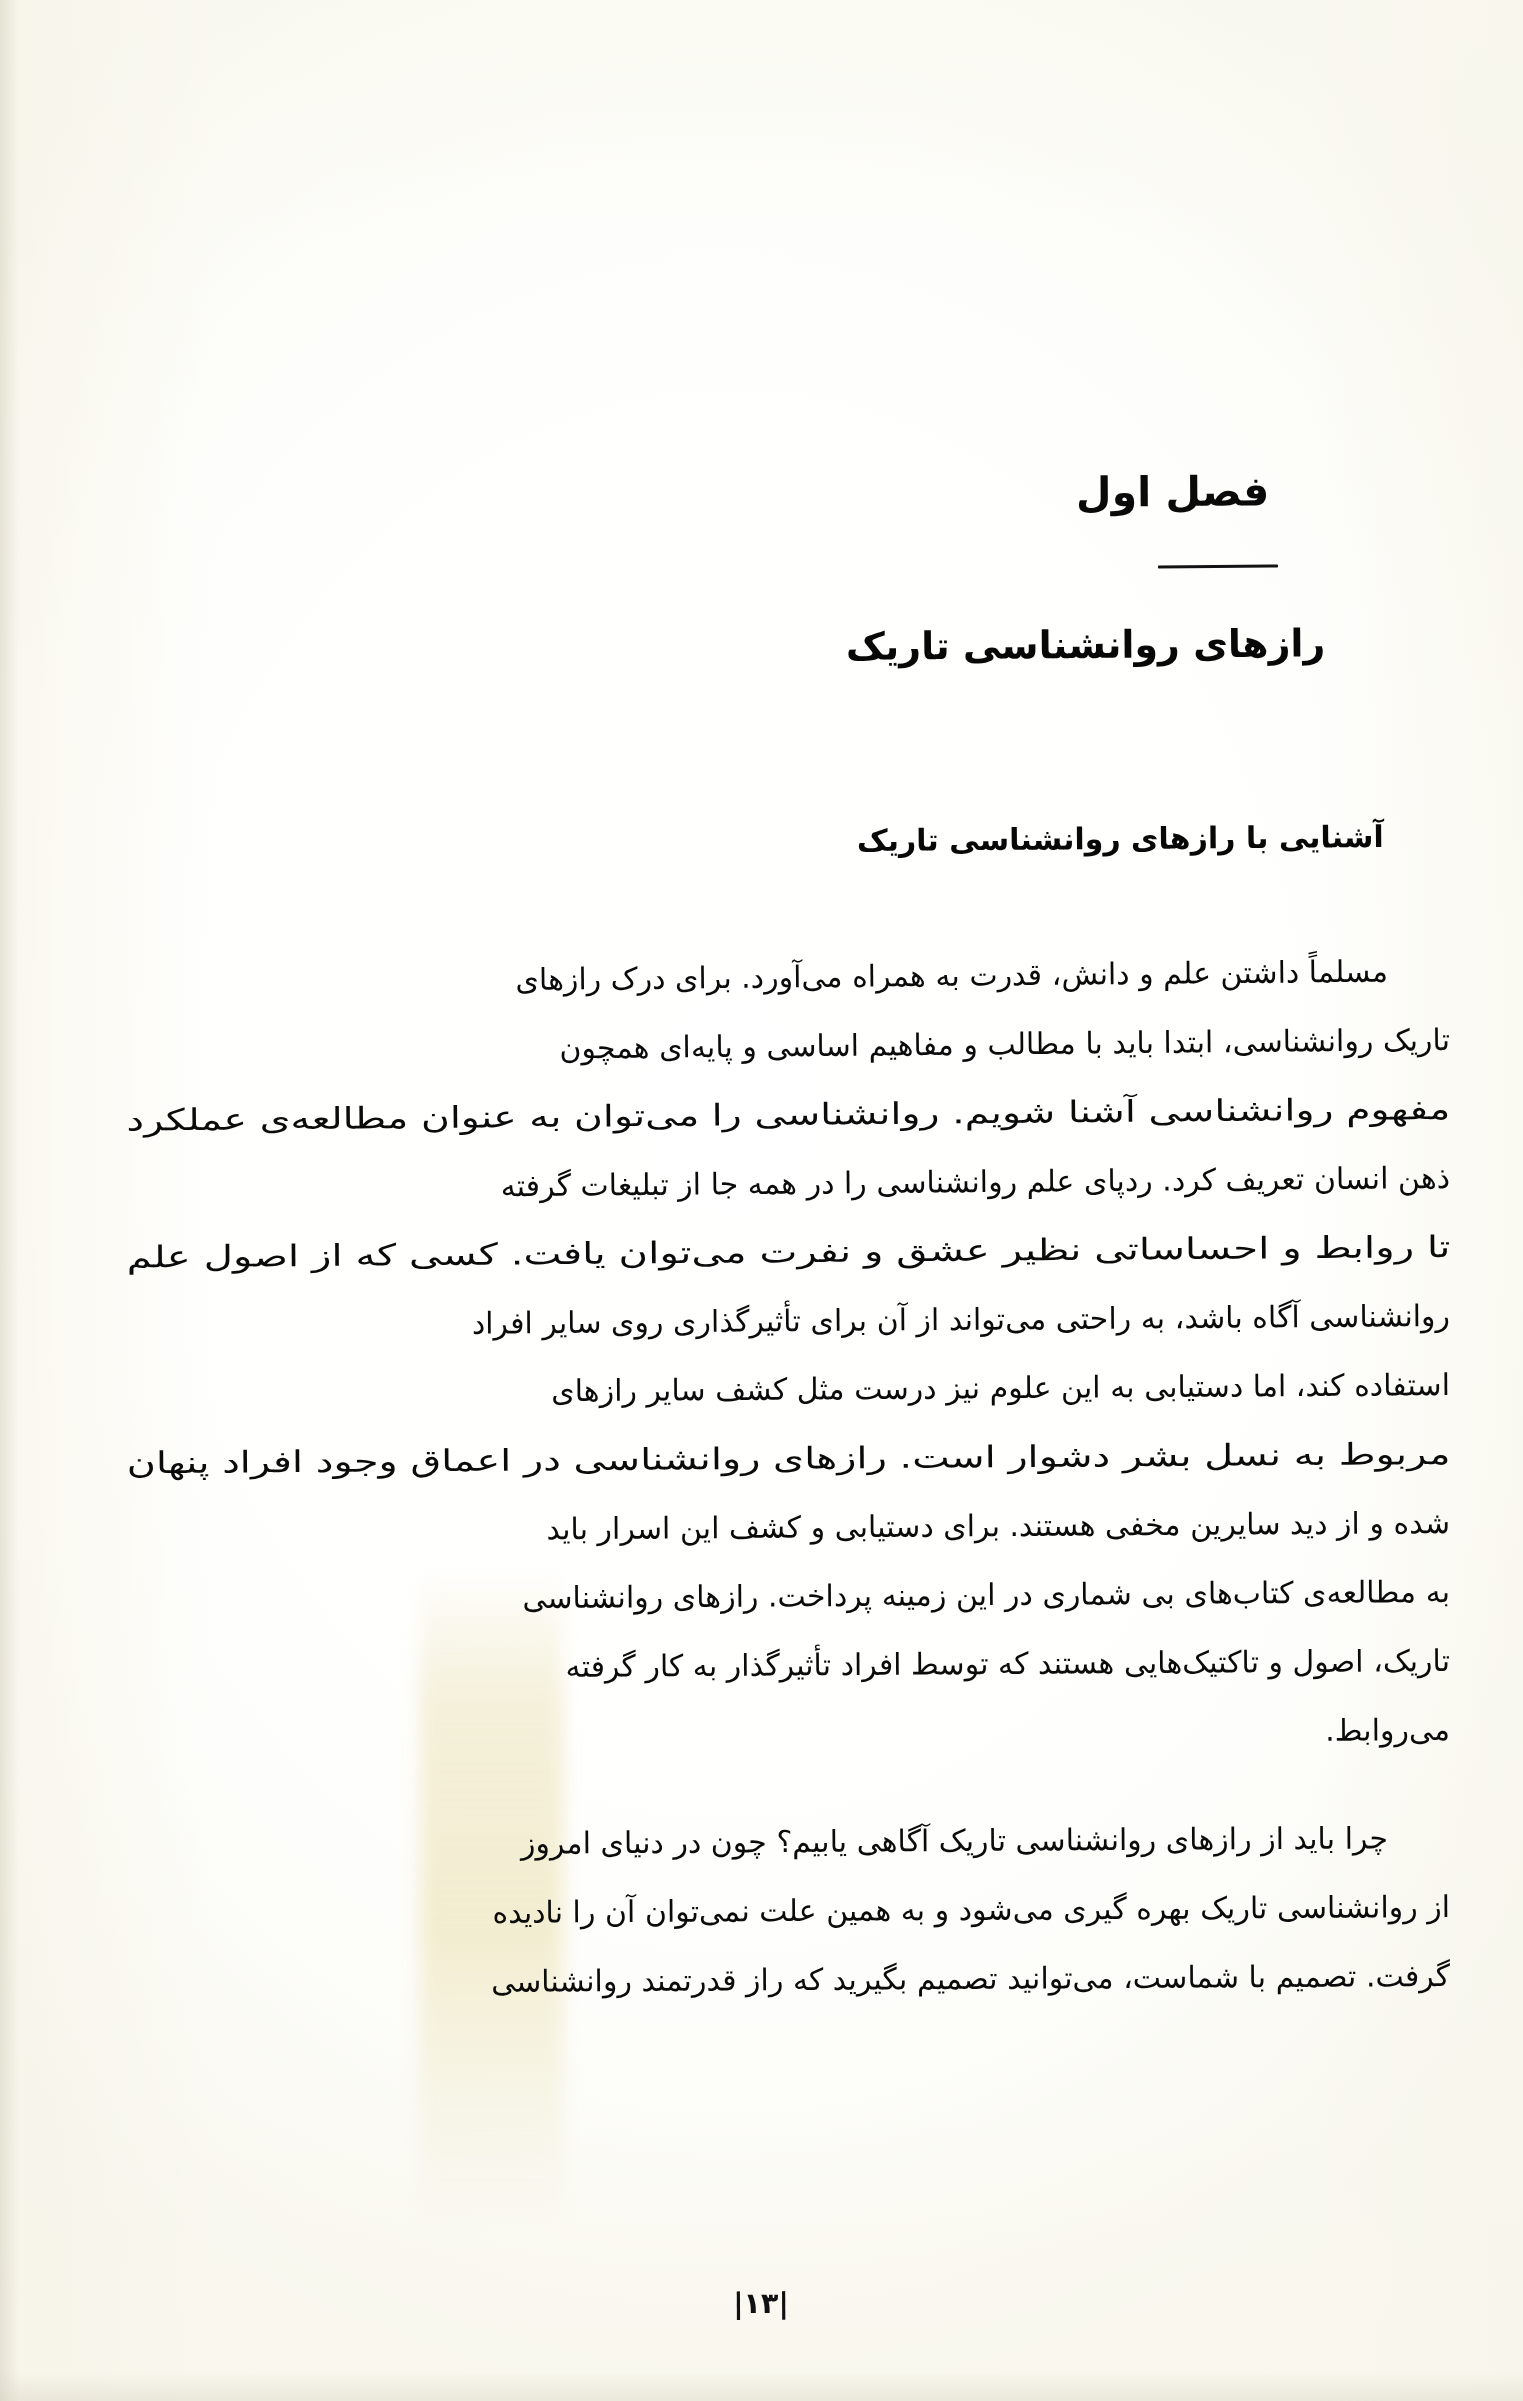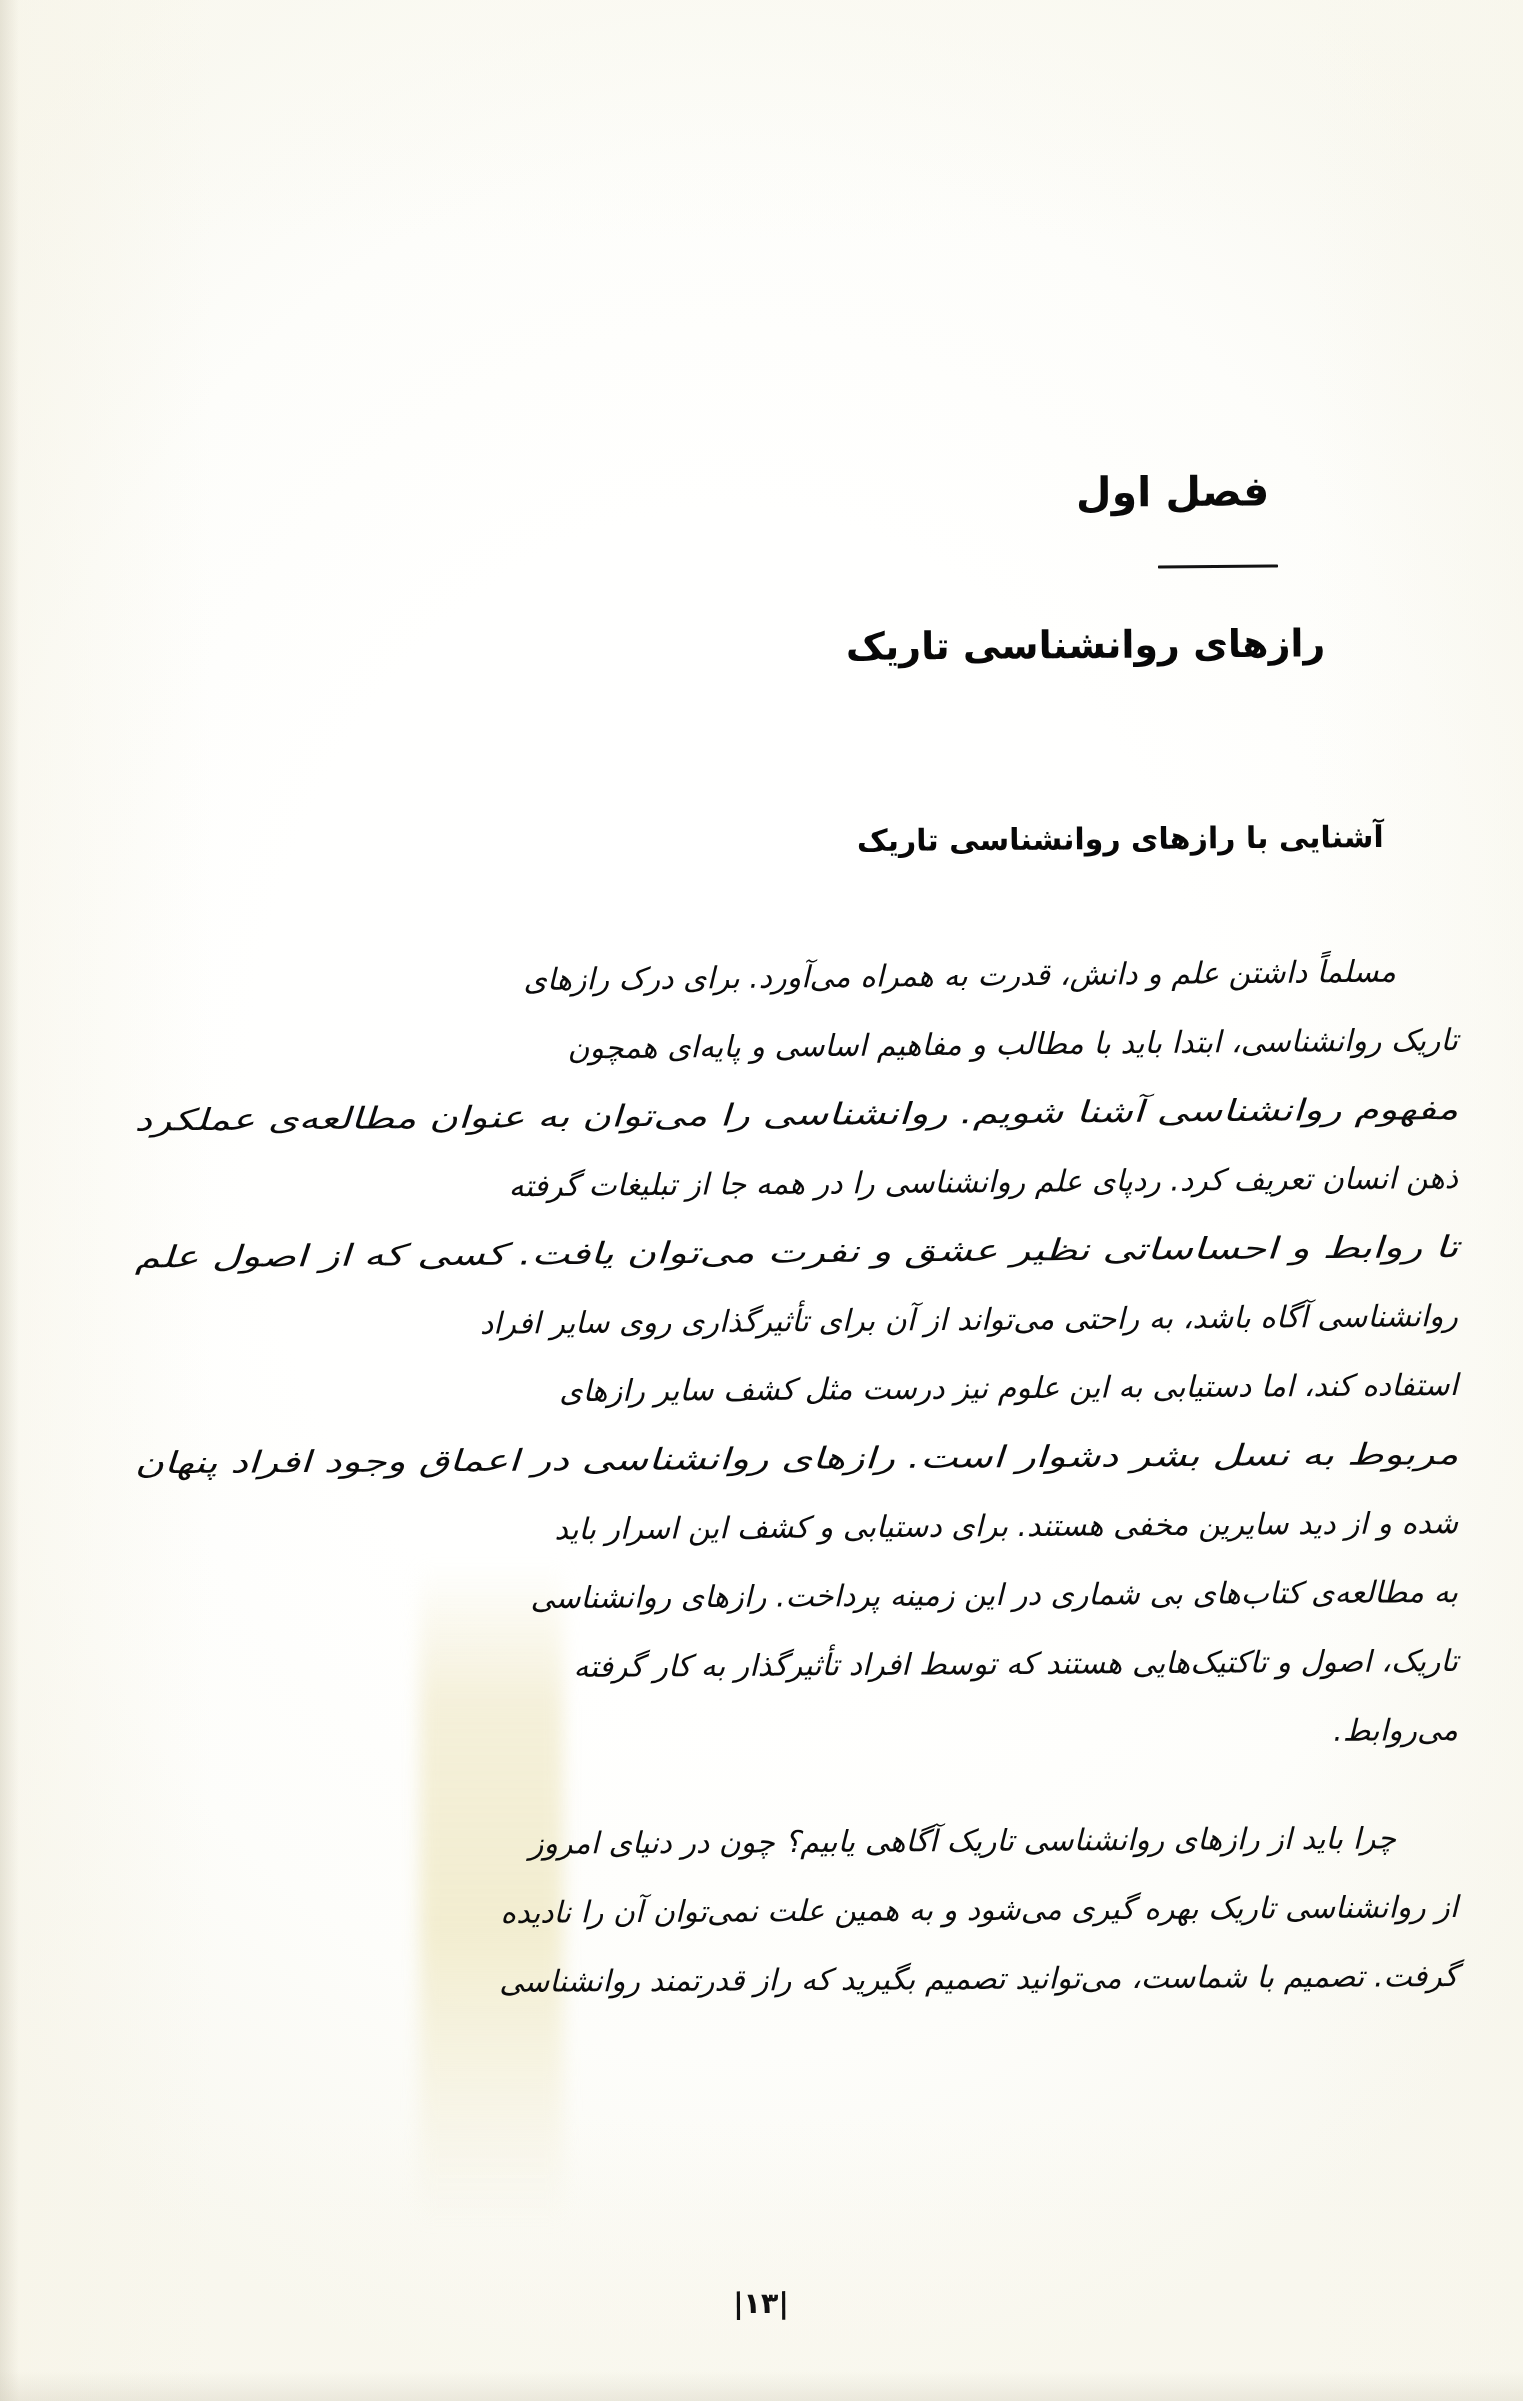--- a/index.html
+++ b/index.html
@@ -106,23 +106,22 @@
     font-size: 30px;
     font-weight: 700;
     line-height: 1.3;
     color: #080808;
     transform: rotate(-0.45deg);
   }
 
   .body-block {
     position: absolute;
     top: 936px;
-    right: 0;
+    right: 8px;
     width: 1327px;
-    font-style: italic;
   }
 
   .para {
     font-size: 30px;
     line-height: 0;
     margin: 0;
   }
 
   .para-gap { height: 39px; }
 

